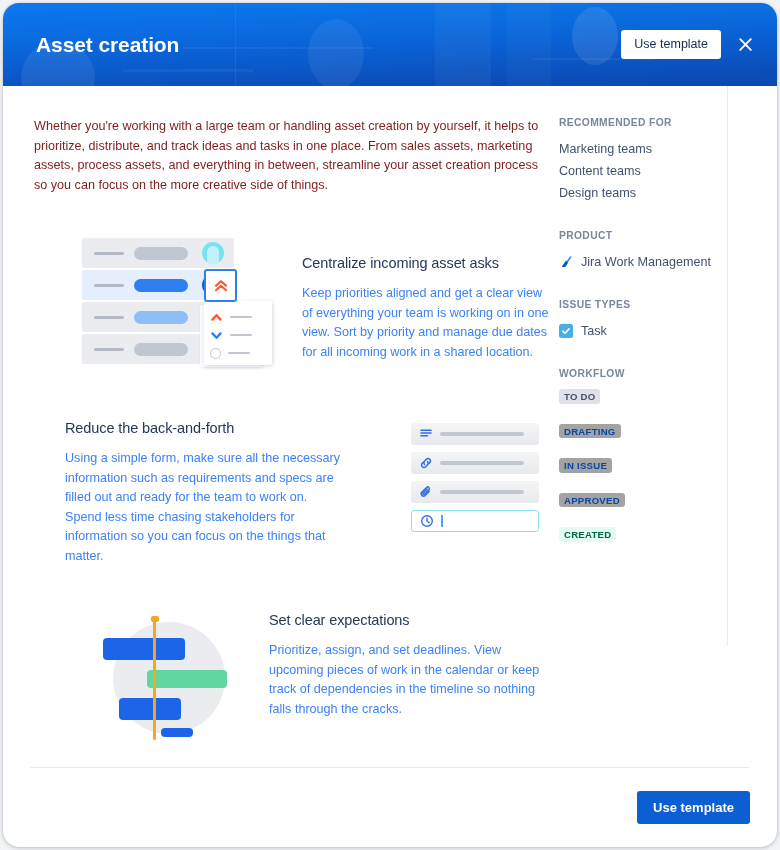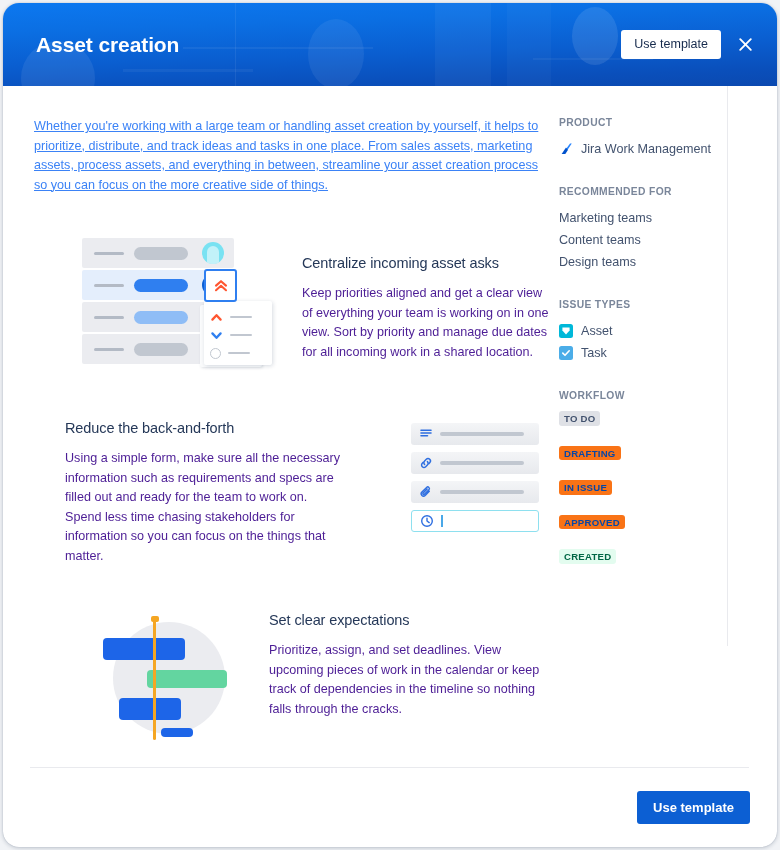--- a/index.html
+++ b/index.html
@@ -122,22 +122,21 @@
     width: 548px;
     flex: 0 0 548px;
     padding: 31px 0 0 31px;
     position: relative;
   }
 
   .intro {
     width: 517px;
     font-size: 12.6px;
     line-height: 19.5px;
-    color: #3b82f6;
-    text-decoration: underline;
+    color: #7f1d1d;
   }
 
   
   .feature {
     display: flex;
     align-items: flex-start;
   }
   .feature .art {
     flex: 0 0 auto;
     position: relative;
@@ -146,21 +145,21 @@
   .feature h3 {
     font-size: 14.5px;
     font-weight: normal;
     color: #253858;
     margin-bottom: 13px;
     letter-spacing: -0.1px;
   }
   .feature p {
     font-size: 12.6px;
     line-height: 19.5px;
-    color: #4c1d95;
+    color: #3b82f6;
   }
 
   .feature-1 { margin-top: 42px; }
   .feature-1 .art { width: 200px; height: 140px; margin-left: 40px; }
   .feature-1 .copy { width: 250px; margin-left: 28px; margin-top: 18px; }
 
   .feature-2 { margin-top: 38px; margin-left: 31px; }
   .feature-2 .copy { width: 252px; margin-top: 5px; }
   .feature-2 .art { width: 140px; height: 120px; margin-left: 69px; margin-top: 8px; }
 
@@ -353,21 +352,21 @@
   .wf-badges { display: flex; flex-direction: column; align-items: flex-start; gap: 20px; }
   .wf-badge {
     font-size: 9.6px;
     font-weight: bold;
     letter-spacing: 0.25px;
     padding: 3px 5px 2px 5px;
     border-radius: 3px;
     line-height: 1;
   }
   .wf-badge.todo      { background: #dfe1e6; color: #42526e; }
-  .wf-badge.progress  { background: #f97316; color: #0747a6; }
+  .wf-badge.progress  { background: #a3a3a3; color: #0747a6; }
   .wf-badge.done      { background: #e3fcef; color: #006644; }
 
   
   .footer-sep {
     position: absolute;
     left: 27px;
     bottom: 79px;
     width: 719px;
     height: 1px;
     background: #e9eaee;
@@ -540,48 +539,40 @@
           </div>
         </div>
 
       </div>
 
       <div class="side-col">
         <div class="side-divider"></div>
         <div class="side-inner">
 
           <div class="side-group">
+            <div class="side-label">RECOMMENDED FOR</div>
+            <div class="side-item">Marketing teams</div>
+            <div class="side-item">Content teams</div>
+            <div class="side-item">Design teams</div>
+          </div>
+
+          <div class="side-group">
             <div class="side-label">PRODUCT</div>
             <div class="side-item">
               <svg class="jwm-logo" viewBox="0 0 16 16">
                 <path d="M12.6 1.6 L7.2 9.0 L9.6 9.0 L14.6 1.6 Z" fill="#2684ff"></path>
                 <path d="M8.0 6.4 L3.0 13.8 L7.2 13.8 L10.2 9.0 Z" fill="#0052cc"></path>
               </svg>
               <span>Jira Work Management</span>
             </div>
           </div>
 
           <div class="side-group">
-            <div class="side-label">RECOMMENDED FOR</div>
-            <div class="side-item">Marketing teams</div>
-            <div class="side-item">Content teams</div>
-            <div class="side-item">Design teams</div>
-          </div>
-
-          <div class="side-group">
             <div class="side-label">ISSUE TYPES</div>
 
-            <div class="side-item">
-              <span class="itype-icon asset">
-                <svg width="10" height="10" viewBox="0 0 10 10">
-                  <path d="M1.4 1.4 H8.6 V4.4 L5 8.4 L1.4 4.4 Z" fill="#ffffff"></path>
-                </svg>
-              </span>
-              <span>Asset</span>
-            </div>
 
             <div class="side-item">
               <span class="itype-icon task">
                 <svg width="10" height="10" viewBox="0 0 10 10">
                   <path d="M1.8 5.1 L4 7.3 L8.2 2.8" stroke="#ffffff" stroke-width="1.6" fill="none" stroke-linecap="round" stroke-linejoin="round"></path>
                 </svg>
               </span>
               <span>Task</span>
             </div>
 

